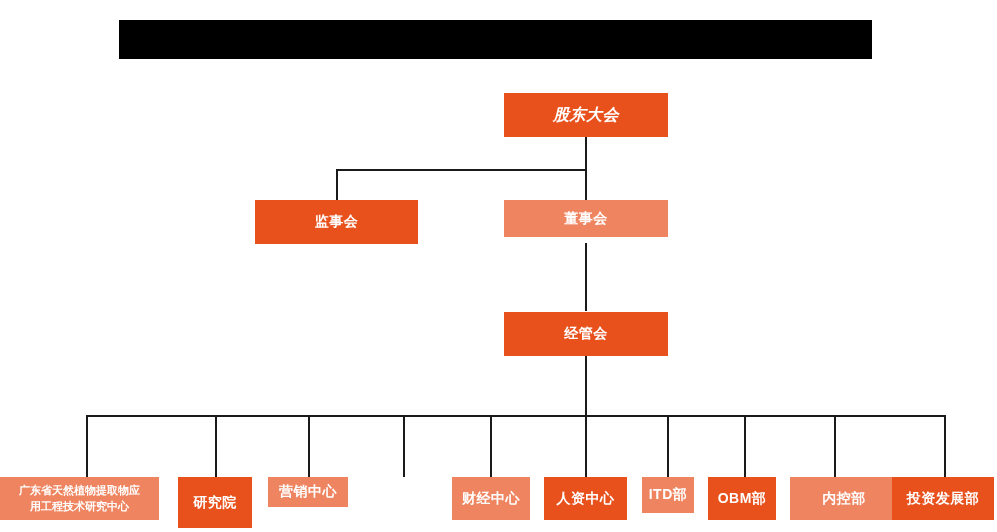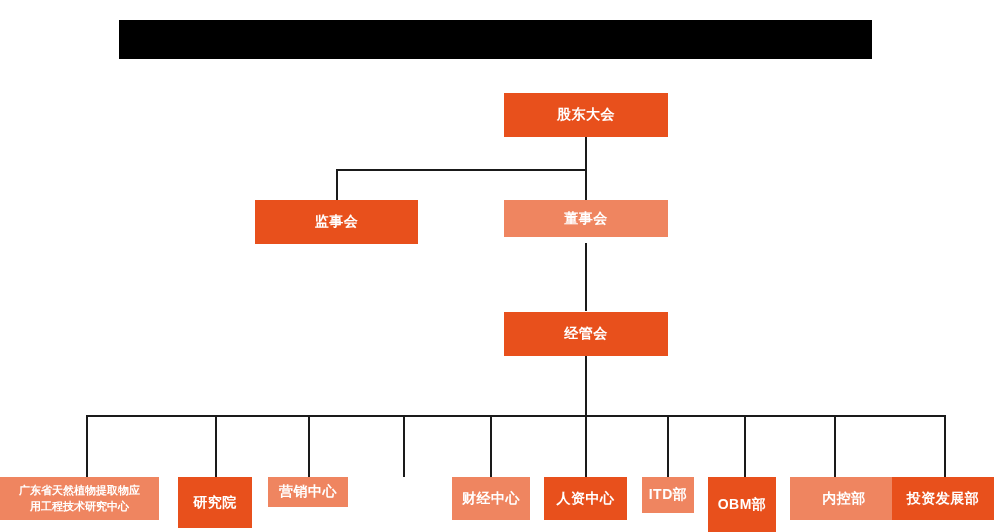--- a/index.html
+++ b/index.html
@@ -35,21 +35,21 @@
     letter-spacing: 0.5px;
   }
   .node.dark  { background: #e8501c; }
   .node.light { background: #ef8560; }
   .node .label {
     display: block;
     width: 100%;
     padding: 0 3px;
     box-sizing: border-box;
   }
-  .lvl1 { font-size: 14px; }
+  .lvl1 { font-size: 16px; font-style: italic; }
   .lvl2 { font-size: 14px; }
   .lvl3 { font-size: 14px; }
   .leaf { font-size: 14px; }
   .leaf.small { font-size: 11px; line-height: 1.45; letter-spacing: 0px; }
   .connector {
     position: absolute;
     background: #1a1a1a;
   }
   .connector.v { width: 2px; }
   .connector.h { height: 2px; }
@@ -123,21 +123,21 @@
   </div>
 
   <div class="node dark leaf" style="left:544px; top:477px; width:83px; height:43px;">
     <span class="label">人资中心</span>
   </div>
 
   <div class="node light leaf" style="left:642px; top:477px; width:52px; height:36px;">
     <span class="label">ITD部</span>
   </div>
 
-  <div class="node dark leaf" style="left:708px; top:477px; width:68px; height:55px;">
+  <div class="node dark leaf" style="left:708px; top:477px; width:68px; height:43px;">
     <span class="label">OBM部</span>
   </div>
 
   <div class="node light leaf" style="left:790px; top:477px; width:108px; height:43px;">
     <span class="label">内控部</span>
   </div>
 
   <div class="node dark leaf" style="left:892px; top:477px; width:102px; height:43px;">
     <span class="label">投资发展部</span>
   </div>

